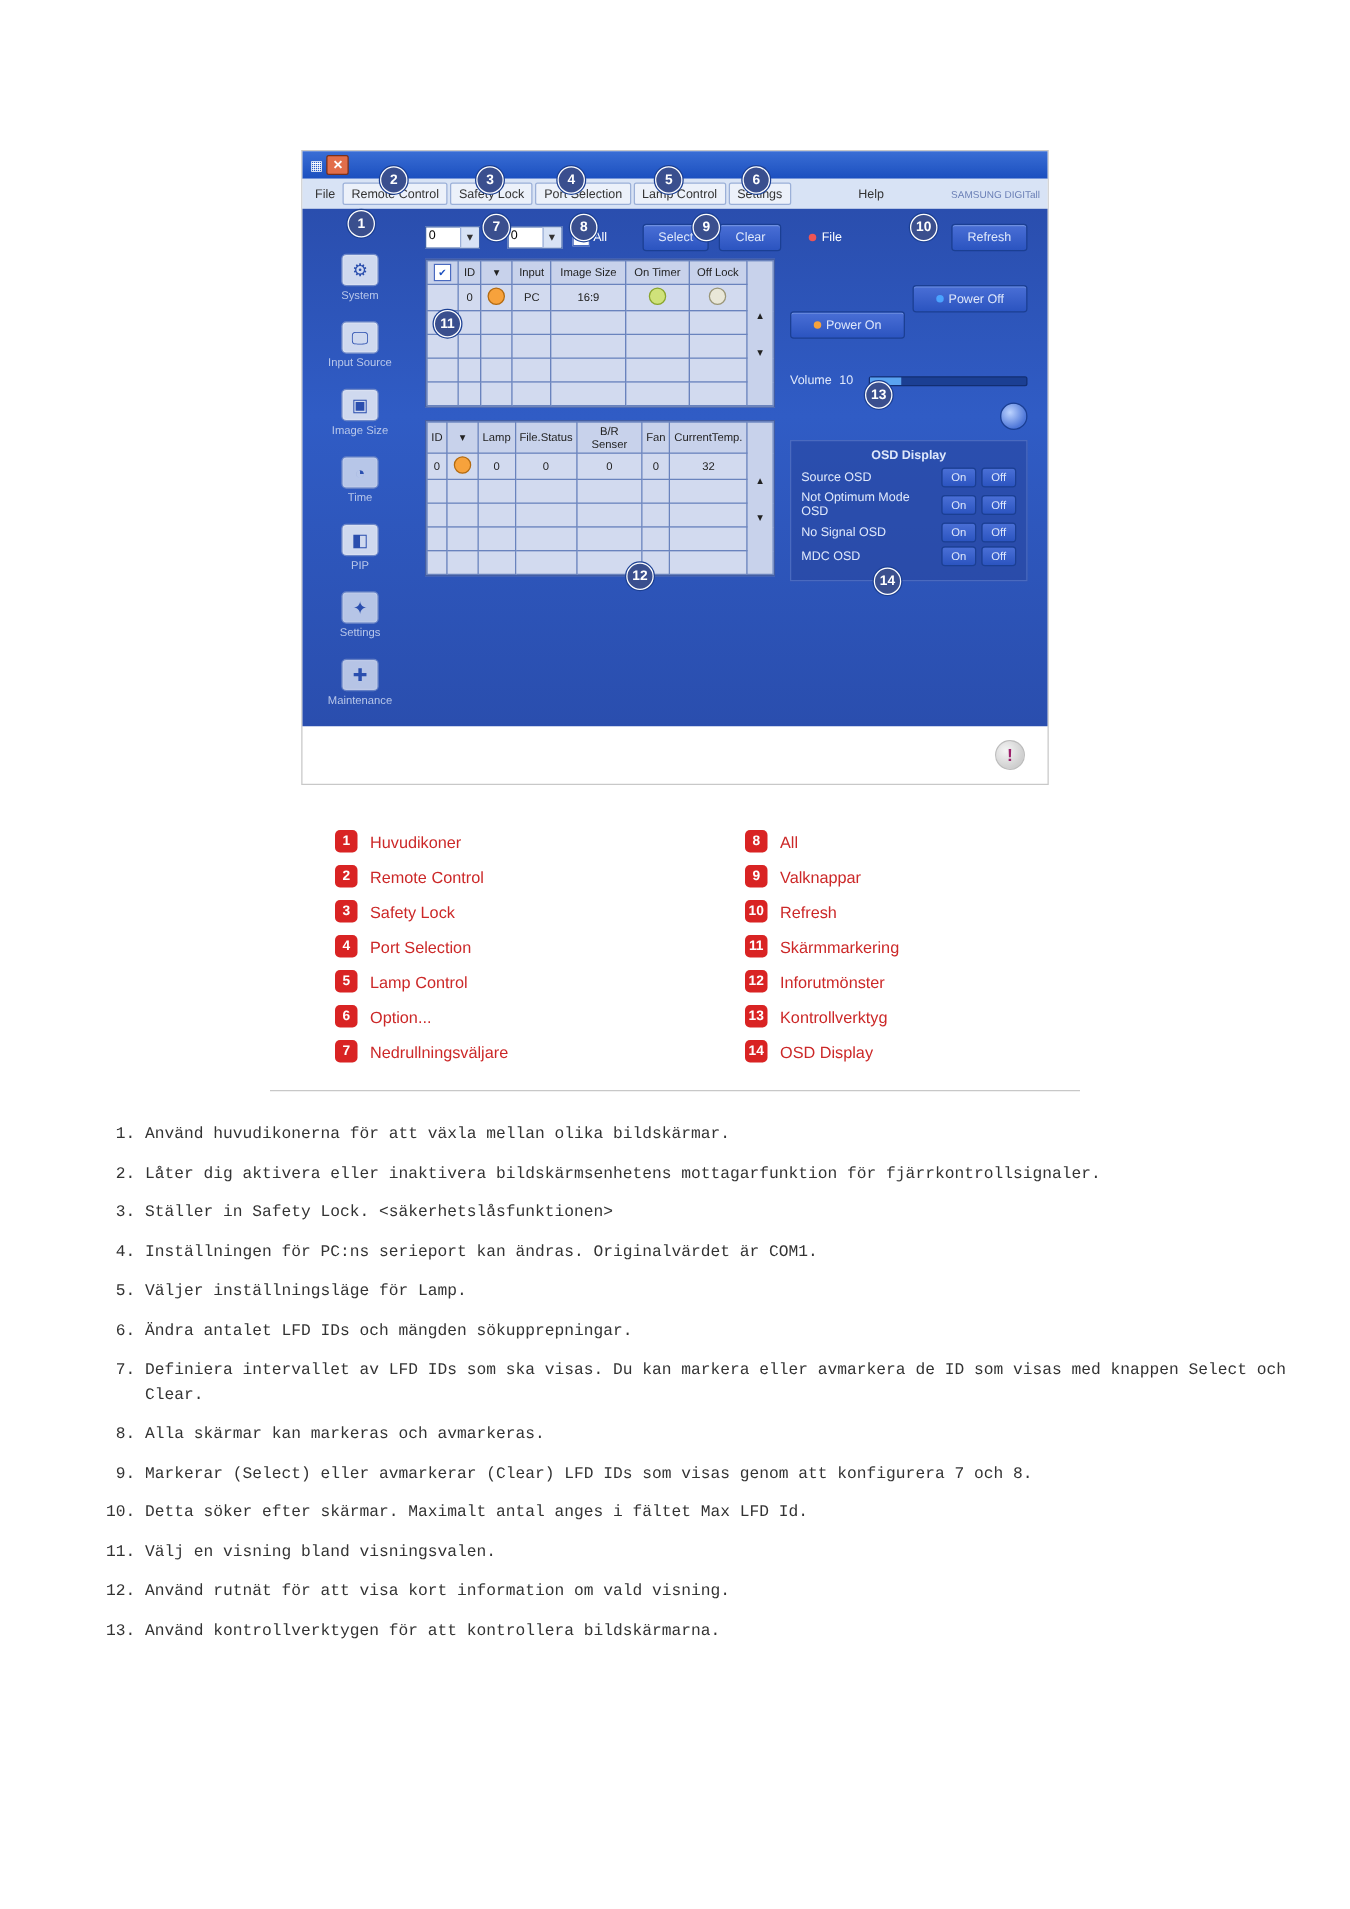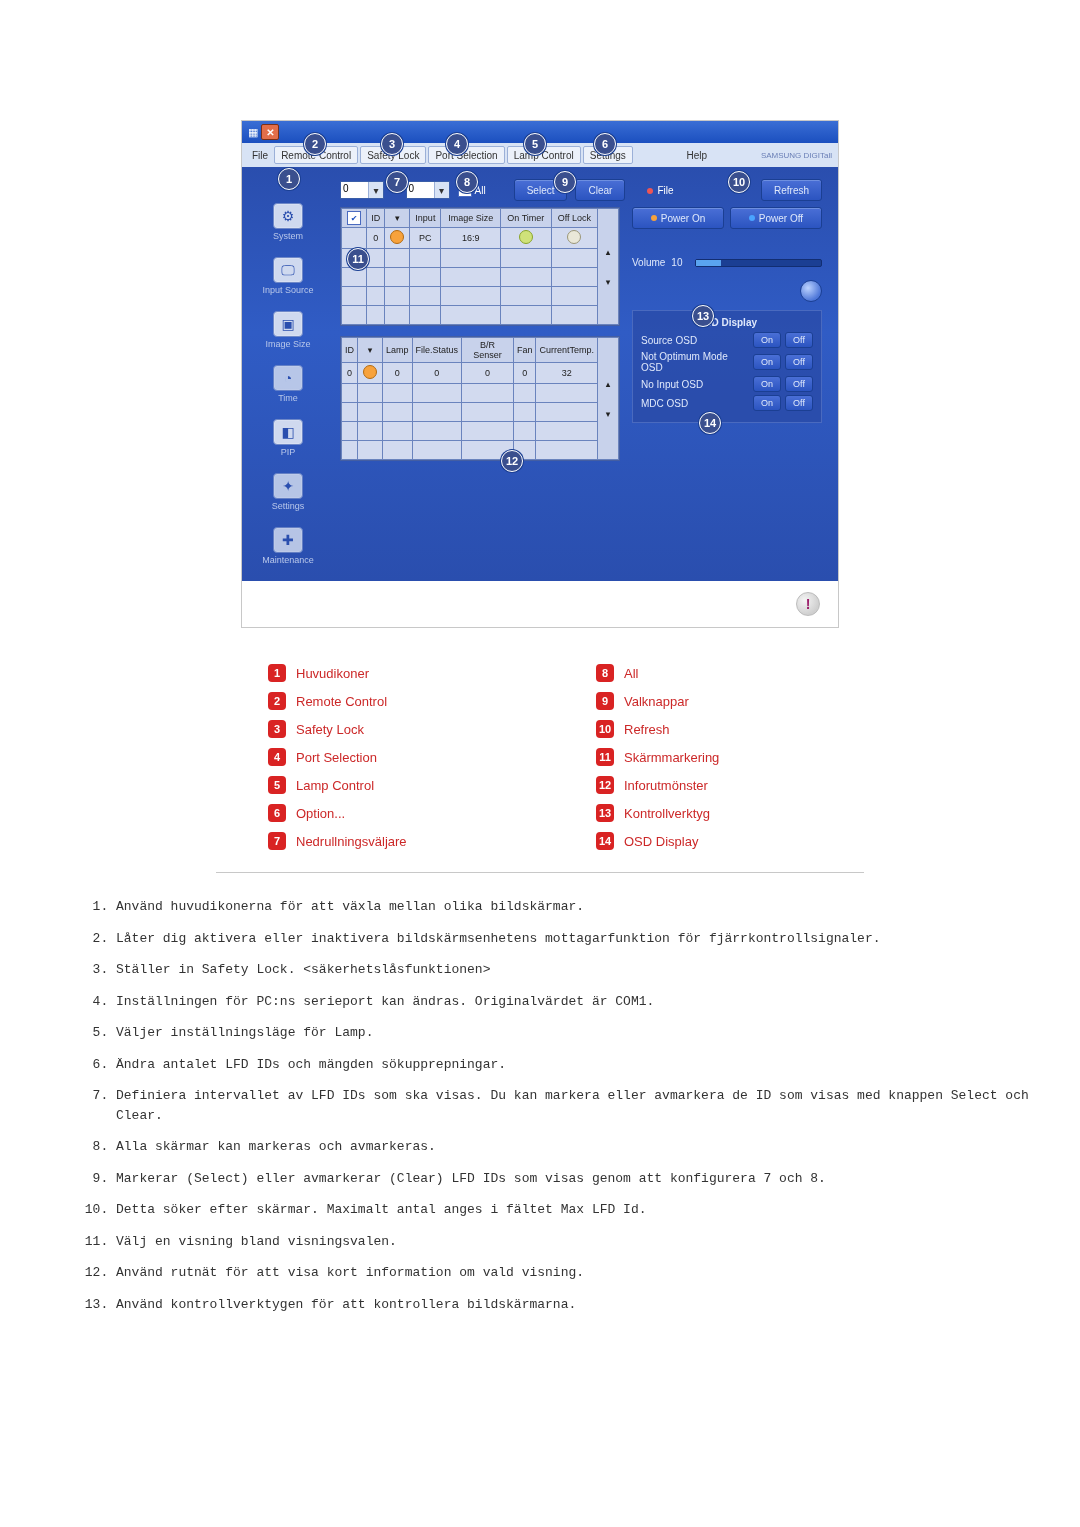--- a/index.html
+++ b/index.html
@@ -477,21 +477,21 @@
                       <td></td>
                     </tr>
               </tbody>
                 </table>
               <span class="callout" style="left:160px; bottom:-12px;">12</span>
             </div>
           </div>
 
           <div class="right" style="position:relative;">
             <div class="row">
-              <span class="bbtn" style="flex:1;">
+              <span class="bbtn" style="flex:1;margin-top:42px;">
                   <span class="dot orange"></span>
                   <span>Power On</span>
                 </span>
               <span class="bbtn" style="flex:1;">
                   <span class="dot blue"></span>
                   <span>Power Off</span>
                 </span>
             </div>
             <div style="height:12px;"></div>
             <div class="row">
@@ -513,21 +513,21 @@
                 <span class="lbl">Source OSD</span>
                 <span class="pill">On</span>
                 <span class="pill">Off</span>
               </div>
               <div class="osd-row">
                 <span class="lbl">Not Optimum Mode OSD</span>
                 <span class="pill">On</span>
                 <span class="pill">Off</span>
               </div>
               <div class="osd-row">
-                <span class="lbl">No Input OSD</span>
+                <span class="lbl">No Signal OSD</span>
                 <span class="pill">On</span>
                 <span class="pill">Off</span>
               </div>
               <div class="osd-row">
                 <span class="lbl">MDC OSD</span>
                 <span class="pill">On</span>
                 <span class="pill">Off</span>
               </div>
               <span class="callout" style="left:66px; bottom:-12px;">14</span>
             </div>

